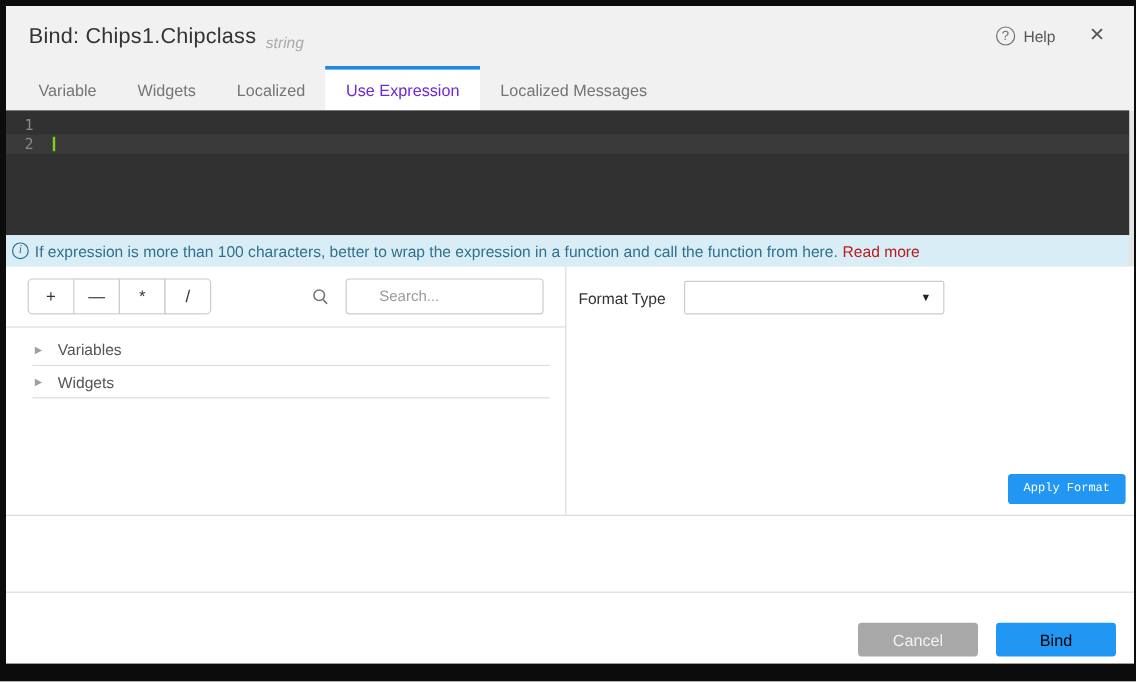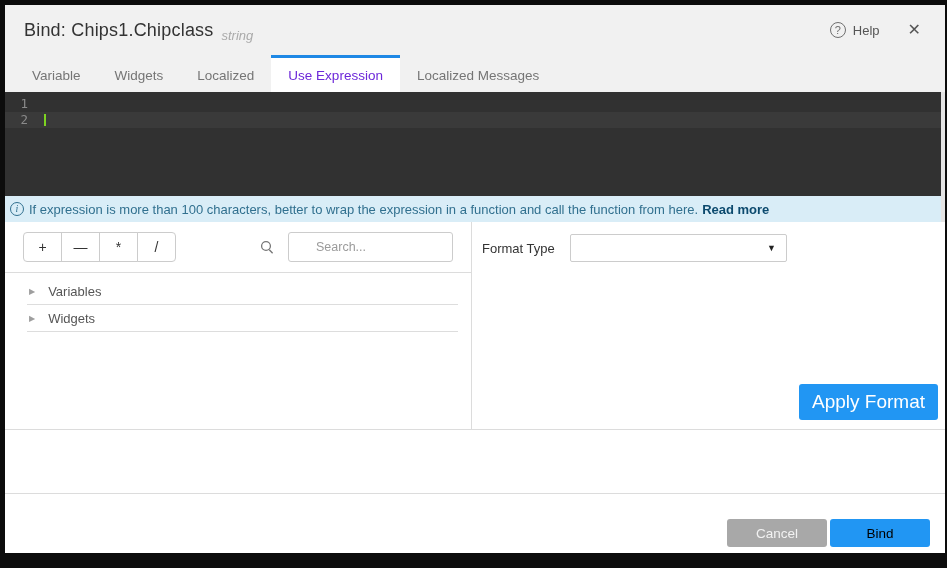--- a/index.html
+++ b/index.html
@@ -36,21 +36,21 @@
   .ed-code { padding-left:6px; color:#f5f5f3; white-space:pre; }
   .eol { color:#6d6d6d; margin-left:2px; }
   .caret { display:inline-block; width:2px; height:12px; background:#7ed321; vertical-align:-2px; }
 
   
   .infobar { height:26px; background:#d9edf7; margin-right:4px; display:flex; align-items:center;
              padding-left:5px; font-size:13px; color:#31708f; }
   .info-circle { width:14px; height:14px; border:1px solid #31708f; border-radius:50%; font-size:10px;
                  line-height:12px; text-align:center; flex:0 0 14px; margin-right:5px; font-style:italic;
                  font-family:"Liberation Serif", serif; }
-  .read-more { color:#0c4a6e; margin-left:4px; cursor:pointer; text-decoration:none;font-weight:bold; }
+  .read-more { color:#b91c1c; margin-left:4px; cursor:pointer; text-decoration:none; }
 
   
   .middle { height:208px; display:flex; border-bottom:1px solid #dcdcdc; flex:0 0 auto; }
   .left-panel { width:467px; flex:0 0 467px; border-right:1px solid #dcdcdc; display:flex; flex-direction:column; }
   .toolbar-row { height:50px; display:flex; align-items:center; justify-content:space-between; padding:0 18px; }
   .op-group { display:flex; }
   .op-btn { width:39px; height:30px; background:#fff; border:1px solid #ccc; margin-left:-1px;
             font-size:14px; color:#333; cursor:pointer; line-height:28px; text-align:center; }
   .op-btn:first-child { border-radius:4px 0 0 4px; margin-left:0; }
   .op-btn:last-child { border-radius:0 4px 4px 0; }
@@ -65,29 +65,29 @@
   .tw-arrow { color:#9e9e9e; font-size:8px; margin-right:13px; }
   .tree-sep { height:1px; background:#ddd; margin-left:22px; margin-right:13px; }
 
   .right-panel { flex:1; position:relative; padding:12px 0 0 10px; }
   .fmt-row { display:flex; align-items:center; }
   .fmt-label { font-size:13px; color:#333; width:88px; flex:0 0 88px; }
   .fmt-select { width:217px; height:28px; background:#fff; border:1px solid #ccc; border-radius:2px;
                 position:relative; cursor:pointer; }
   .fmt-arrow { position:absolute; right:10px; top:8px; font-size:9px; color:#222; }
   .apply-btn { position:absolute; right:7px; bottom:9px; background:#2196f3; color:#fff; border:none;
-               border-radius:3px; padding:7px 13px; font-size:19px; cursor:pointer;
-               font-family:Liberation Sans, sans-serif; }
+               border-radius:3px; padding:7px 13px; font-size:10px; cursor:pointer;
+               font-family:Liberation Mono, monospace; }
 
   
   .spacer { height:64px; border-bottom:1px solid #dcdcdc; flex:0 0 auto; }
   .footer { flex:1; display:flex; justify-content:flex-end; padding:25px 15px 0 0; }
   .foot-btn { height:28px; width:100px; border:none; border-radius:3px; font-size:13.5px; color:#000000;
               cursor:pointer; font-family:"Liberation Sans", sans-serif; }
-  .cancel-btn { background:#a8a8a8; color:#f2f2f2; margin-right:3px; }
+  .cancel-btn { background:#a8a8a8; color:#f2f2f2; margin-right:15px; }
   .bind-btn { background:#2196f3; }
 </style>
 </head>
 <body>
 
 <div class="frame">
   <div class="dialog">
 
     <div class="hdr">
       <span class="hdr-title">Bind: Chips1.Chipclass</span>

